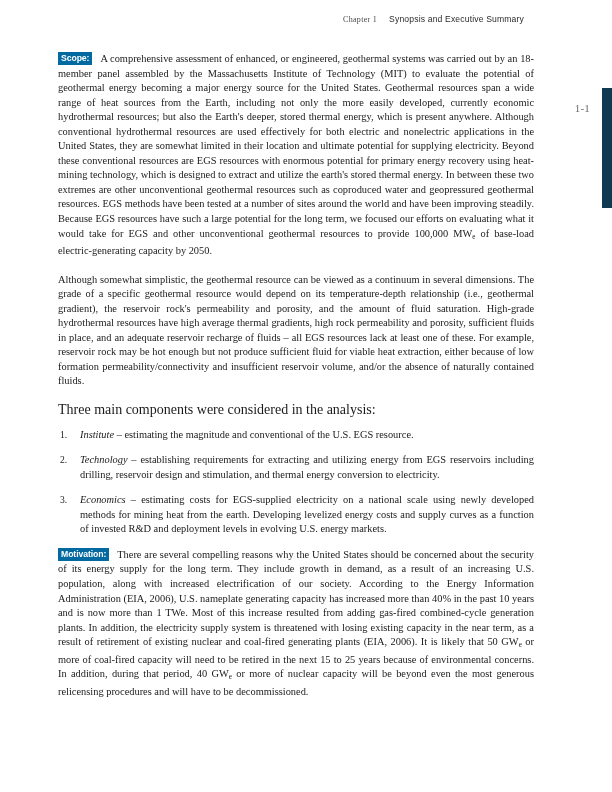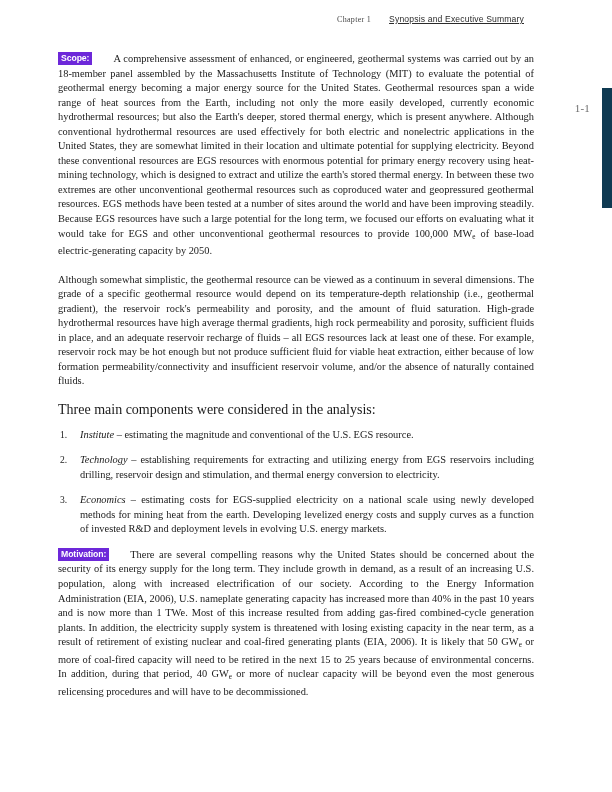--- a/index.html
+++ b/index.html
@@ -31,22 +31,21 @@
     font-family: "Liberation Serif", serif;
     font-size: 8px;
     color: #4a4a4a;
     letter-spacing: 0.3px;
     padding-left: 28px;
   }
   .running-header .chap-title {
     font-family: "Liberation Sans", sans-serif;
     font-size: 8.6px;
     color: #2b2b2b;
-    margin-left: 18px;
-    text-decoration: underline;
+    margin-left: 12px;
   }
 
   
   .side-tab {
     position: absolute;
     right: 0px;
     top: 88px;
     width: 10px;
     height: 120px;
     background: #0f3a52;
@@ -83,28 +82,28 @@
     font-size: 10.4px;
     line-height: 14.55px;
     text-align: justify;
     margin: 0 0 14px 0;
     text-indent: 0;
     hyphens: none;
   }
 
   .tag {
     display: inline-block;
-    background: #6d28d9;
+    background: #0369a1;
     color: #ffffff;
     font-family: "Liberation Sans", sans-serif;
     font-weight: bold;
     font-size: 8.7px;
     line-height: 10.5px;
     padding: 1px 3px 1.5px 3px;
-    margin-right: 21px;
+    margin-right: 8px;
     vertical-align: 1px;
     letter-spacing: -0.1px;
   }
 
   sub {
     font-size: 7.2px;
     vertical-align: -2px;
   }
 
   

